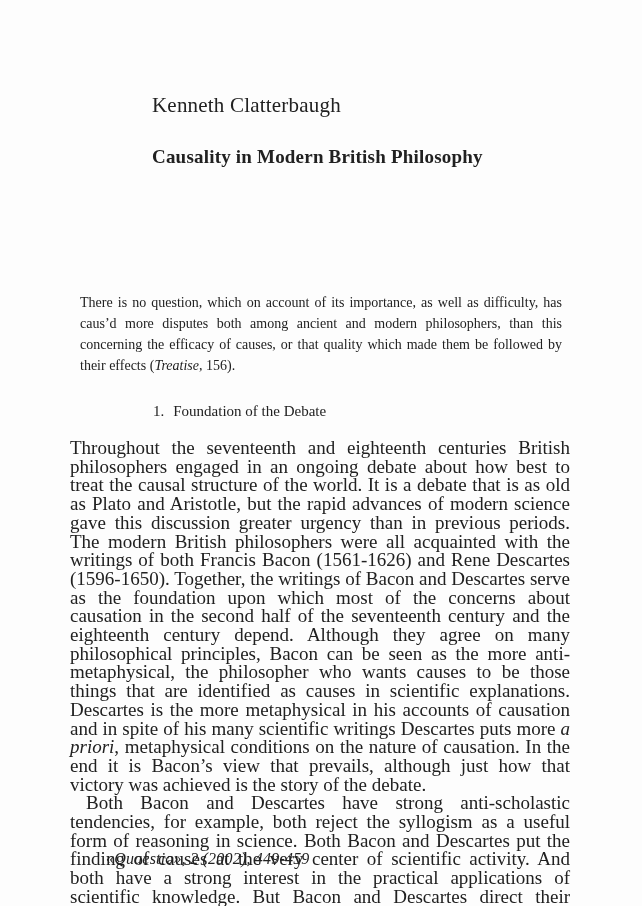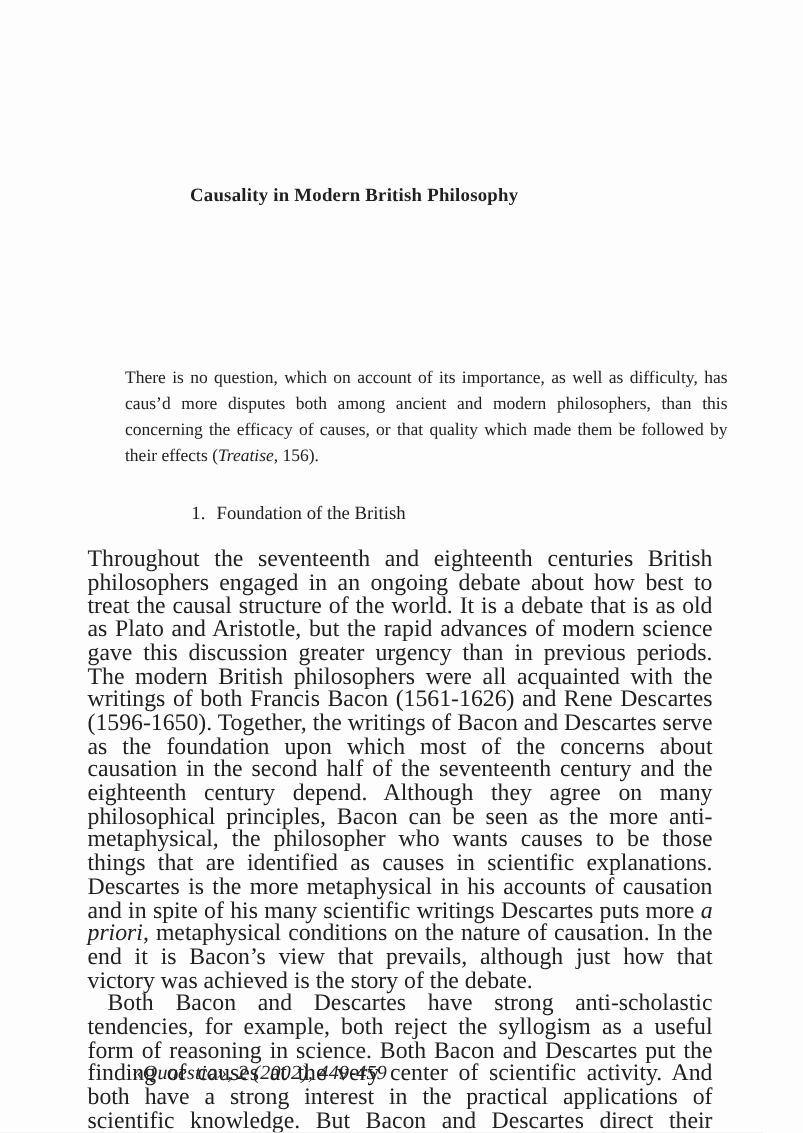--- a/index.html
+++ b/index.html
@@ -22,29 +22,29 @@
     left: 152px;
     top: 92px;
     font-size: 21px;
     line-height: 26px;
     letter-spacing: 0.2px;
   }
   .title {
     position: absolute;
     left: 152px;
     top: 145px;
-    font-size: 15px;
+    font-size: 19px;
     line-height: 24px;
     font-weight: bold;
     letter-spacing: 0.2px;
     text-align: right;
   }
   .epigraph {
     position: absolute;
-    left: 100px;
+    left: 80px;
     top: 292px;
     width: 482px;
     font-size: 14px;
     line-height: 21px;
     text-align: justify;
   }
   .section-heading {
     position: absolute;
     left: 153px;
     top: 402px;
@@ -77,27 +77,28 @@
     font-size: 16px;
     font-style: italic;
     letter-spacing: 0.2px;
   }
 </style>
 </head>
 <body>
 
 <div class="page" style="background: rgb(253, 253, 253); color: rgb(33, 33, 33);">
 
+  <div class="author">Kenneth Clatterbaugh</div>
 
   <div class="title">Causality in Modern British Philosophy</div>
 
   <div class="epigraph">There is no question, which on account of its importance, as well as difficulty, has caus’d more disputes both among ancient and modern philosophers, than this concerning the efficacy of causes, or that quality which made them be followed by their effects (<i>Treatise</i>, 156).</div>
 
   <div class="section-heading">
-    <span class="num">1.</span><span>Foundation of the British</span>
+    <span class="num">1.</span><span>Foundation of the Debate</span>
   </div>
 
   <div class="body-text">
     <p>Throughout the seventeenth and eighteenth centuries British philosophers engaged in an ongoing debate about how best to treat the causal structure of the world. It is a debate that is as old as Plato and Aristotle, but the rapid advances of modern science gave this discussion greater urgency than in previous periods. The modern British philosophers were all acquainted with the writings of both Francis Bacon (1561-1626) and Rene Descartes (1596-1650). Together, the writings of Bacon and Descartes serve as the foundation upon which most of the concerns about causation in the second half of the seventeenth century and the eighteenth century depend. Although they agree on many philosophical principles, Bacon can be seen as the more anti-metaphysical, the philosopher who wants causes to be those things that are identified as causes in scientific explanations. Descartes is the more metaphysical in his accounts of causation and in spite of his many scientific writings Descartes puts more <i>a priori</i>, metaphysical conditions on the nature of causation. In the end it is Bacon’s view that prevails, although just how that victory was achieved is the story of the debate.</p>
     <p class="indented">Both Bacon and Descartes have strong anti-scholastic tendencies, for example, both reject the syllogism as a useful form of reasoning in science. Both Bacon and Descartes put the finding of causes at the very center of scientific activity. And both have a strong interest in the practical applications of scientific knowledge. But Bacon and Descartes direct their methodological pursuits quite differently. Descartes speculates about the nature of causation itself. For exam-</p>
   </div>
 
   <div class="footer-citation">«Quaestio», 2 (2002), 449-459</div>
 
 </div>

